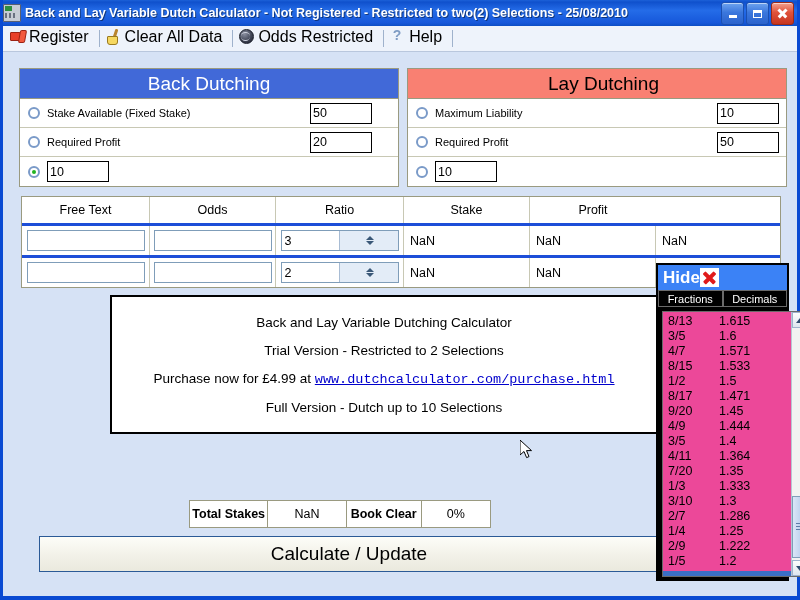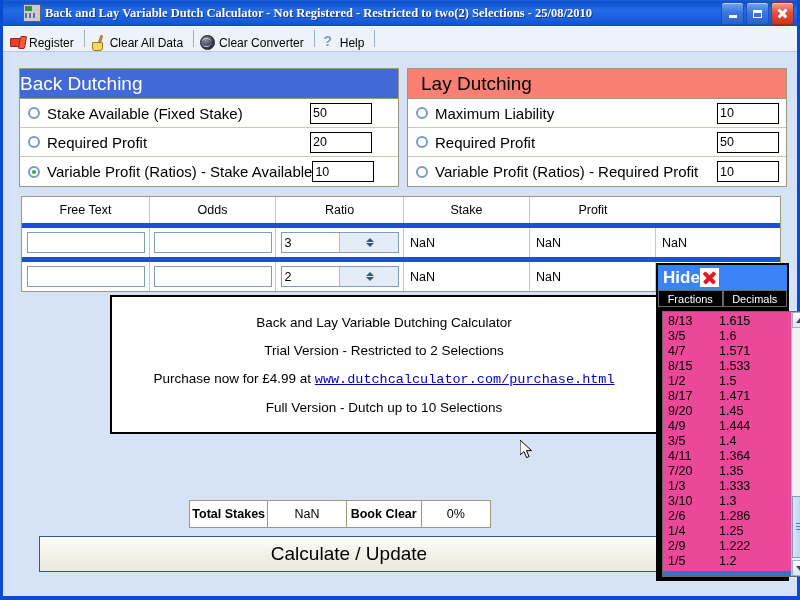--- a/index.html
+++ b/index.html
@@ -12,21 +12,21 @@
   #app{
     position:relative;width:800px;height:600px;box-sizing:border-box;
     border:3px solid #0a4ad2;border-top:0;border-bottom-width:4px;
     background:#d6e2f5;
   }
 
   
   .titlebar{
     height:26px;box-sizing:border-box;
     background:linear-gradient(180deg,#1c61d8 0%,#0f50cc 8%,#246ce8 40%,#1657da 88%,#0d4ec4 100%);
-    display:flex;align-items:center;padding:0 2px 0 20px;position:relative;font-family:Liberation Serif, serif;
+    display:flex;align-items:center;padding:0 2px 0 0;position:relative;
   }
   .title-icon{
     width:16px;height:16px;flex:0 0 16px;margin-right:4px;position:relative;
     background:#c8ccd4;border:1px solid #5a6070;border-radius:1px;
   }
   .title-icon::before{
     content:"";position:absolute;left:1px;top:1px;width:7px;height:5px;background:#2f8f3f;
   }
   .title-icon::after{
     content:"";position:absolute;left:1px;top:8px;width:11px;height:5px;
@@ -56,22 +56,22 @@
   .wb.close i::before{transform:rotate(45deg);}
   .wb.close i::after{transform:rotate(-45deg);}
 
   
   .toolbar{
     height:26px;box-sizing:border-box;background:#eef3fb;
     border-bottom:1px solid #b9c7dd;
     display:flex;align-items:center;padding-left:4px;
   }
   .tb-item{
-    display:flex;align-items:flex-end;height:22px;padding:0 7px 0 2px;
-    font-size:12px;color:#000;cursor:default;white-space:nowrap;
+    display:flex;align-items:flex-start;height:22px;padding:0 7px 0 2px;
+    font-size:16px;color:#000;cursor:default;white-space:nowrap;
   }
   .tb-sep{width:1px;height:17px;background:#9fb2cc;margin:0 3px;}
   .tbi{width:16px;height:16px;margin-right:4px;position:relative;flex:0 0 16px;}
 
   
   .ic-register{ }
   .ic-register::before{
     content:"";position:absolute;left:1px;top:4px;width:10px;height:7px;
     background:#e8402a;border:1px solid #9c2314;border-radius:1px 3px 3px 1px;
   }
@@ -102,52 +102,52 @@
   .ic-help{display:flex;align-items:center;justify-content:center;}
   .ic-help::before{
     content:"?";position:absolute;left:0;top:-1px;width:16px;text-align:center;
     font-size:14px;font-weight:bold;color:#7f9cc4;font-family:"Liberation Sans",sans-serif;
   }
 
   
   .panels{position:absolute;left:16px;top:68px;width:768px;display:flex;gap:8px;}
   .panel{width:380px;border:1px solid #9a9a80;background:#fff;box-sizing:border-box;}
   .panel-head{
-    height:29px;line-height:29px;font-size:19px;color:#fff;
+    height:29px;line-height:29px;text-align:center;font-size:19px;color:#fff;
     border-bottom:1px solid #9a9a80;
   }
   .panel.back .panel-head{background:#4169d8;}
   .panel.lay  .panel-head{background:#f98072;color:#000;padding-left:13px;}
   .opt-row{
     display:flex;align-items:center;height:29px;border-bottom:1px solid #c8c8b4;
     box-sizing:border-box;background:#fff;
   }
   .opt-row:last-child{border-bottom:none;}
   .radio{
     width:12px;height:12px;border-radius:50%;border:2px solid #7a9ac8;background:#fff;
     margin:0 7px 0 8px;flex:0 0 12px;box-sizing:border-box;position:relative;
   }
   .radio.on::after{
     content:"";position:absolute;left:2px;top:2px;width:4px;height:4px;border-radius:50%;
     background:#22b422;
   }
-  .opt-label{flex:1;font-size:15px;color:#000;white-space:nowrap;}
+  .opt-label{flex:1;font-size:11px;color:#000;white-space:nowrap;}
   .opt-input{
     width:62px;height:21px;margin-right:7px;box-sizing:border-box;
     border:1px solid #000;background:#fff;font-size:12.5px;font-family:"Liberation Sans",sans-serif;
     padding:0 2px;color:#000;
   }
   .panel.back .opt-input{margin-right:26px;}
 
   
   .grid{
     position:absolute;left:18px;top:196px;width:760px;
     border:1px solid #9a9a80;background:#fff;box-sizing:border-box;
   }
-  .grow{display:flex;border-bottom:5px solid #1d4ed8;box-sizing:border-box;}
+  .grow{display:flex;border-bottom:3px solid #1d4ed8;box-sizing:border-box;}
   .grow:last-child{border-bottom:none;}
   .gcell{
     border-right:1px solid #c8c8b4;box-sizing:border-box;
     display:flex;align-items:center;font-size:12.5px;color:#000;
   }
   .gcell:last-child{border-right:none;}
   .ghead .gcell{height:26px;justify-content:center;}
   .gbody .gcell{height:29px;padding-left:6px;}
   .c0{width:128px;} .c1{width:126px;} .c2{width:128px;}
   .c3{width:126px;} .c4{width:126px;} .c5{width:124px;}
@@ -289,21 +289,21 @@
       <span>Register</span>
     </div>
     <div class="tb-sep"></div>
     <div class="tb-item">
       <span class="tbi ic-broom"></span>
       <span>Clear All Data</span>
     </div>
     <div class="tb-sep"></div>
     <div class="tb-item">
       <span class="tbi ic-globe"></span>
-      <span>Clear Converter</span>
+      <span>Odds Restricted</span>
     </div>
     <div class="tb-sep"></div>
     <div class="tb-item">
       <span class="tbi ic-help"></span>
       <span>Help</span>
     </div>
     <div class="tb-sep"></div>
   </div>
 
   <div class="panels">
@@ -315,40 +315,38 @@
         <span class="opt-label">Stake Available (Fixed Stake)</span>
         <input class="opt-input" type="text" value="50" style="">
       </div>
       <div class="opt-row">
         <span class="radio"></span>
         <span class="opt-label">Required Profit</span>
         <input class="opt-input" type="text" value="20" style="">
       </div>
       <div class="opt-row">
         <span class="radio on"></span>
-        <span class="opt-label">Variable Profit (Ratios) - Stake Available</span>
         <input class="opt-input" type="text" value="10" style="">
       </div>
     </div>
 
     <div class="panel lay">
       <div class="panel-head">Lay Dutching</div>
       <div class="opt-row">
         <span class="radio"></span>
         <span class="opt-label">Maximum Liability</span>
         <input class="opt-input" type="text" value="10" style="">
       </div>
       <div class="opt-row">
         <span class="radio"></span>
         <span class="opt-label">Required Profit</span>
         <input class="opt-input" type="text" value="50" style="">
       </div>
       <div class="opt-row">
         <span class="radio"></span>
-        <span class="opt-label">Variable Profit (Ratios) - Required Profit</span>
         <input class="opt-input" type="text" value="10" style="">
       </div>
     </div>
 
   </div>
 
   <div class="grid">
     <div class="grow ghead">
       <div class="gcell c0">Free Text</div>
       <div class="gcell c1">Odds</div>
@@ -475,21 +473,21 @@
           </div>
           <div class="pl-row">
             <span class="f">1/3</span>
             <span class="d">1.333</span>
           </div>
           <div class="pl-row">
             <span class="f">3/10</span>
             <span class="d">1.3</span>
           </div>
           <div class="pl-row">
-            <span class="f">2/6</span>
+            <span class="f">2/7</span>
             <span class="d">1.286</span>
           </div>
           <div class="pl-row">
             <span class="f">1/4</span>
             <span class="d">1.25</span>
           </div>
           <div class="pl-row">
             <span class="f">2/9</span>
             <span class="d">1.222</span>
           </div>

